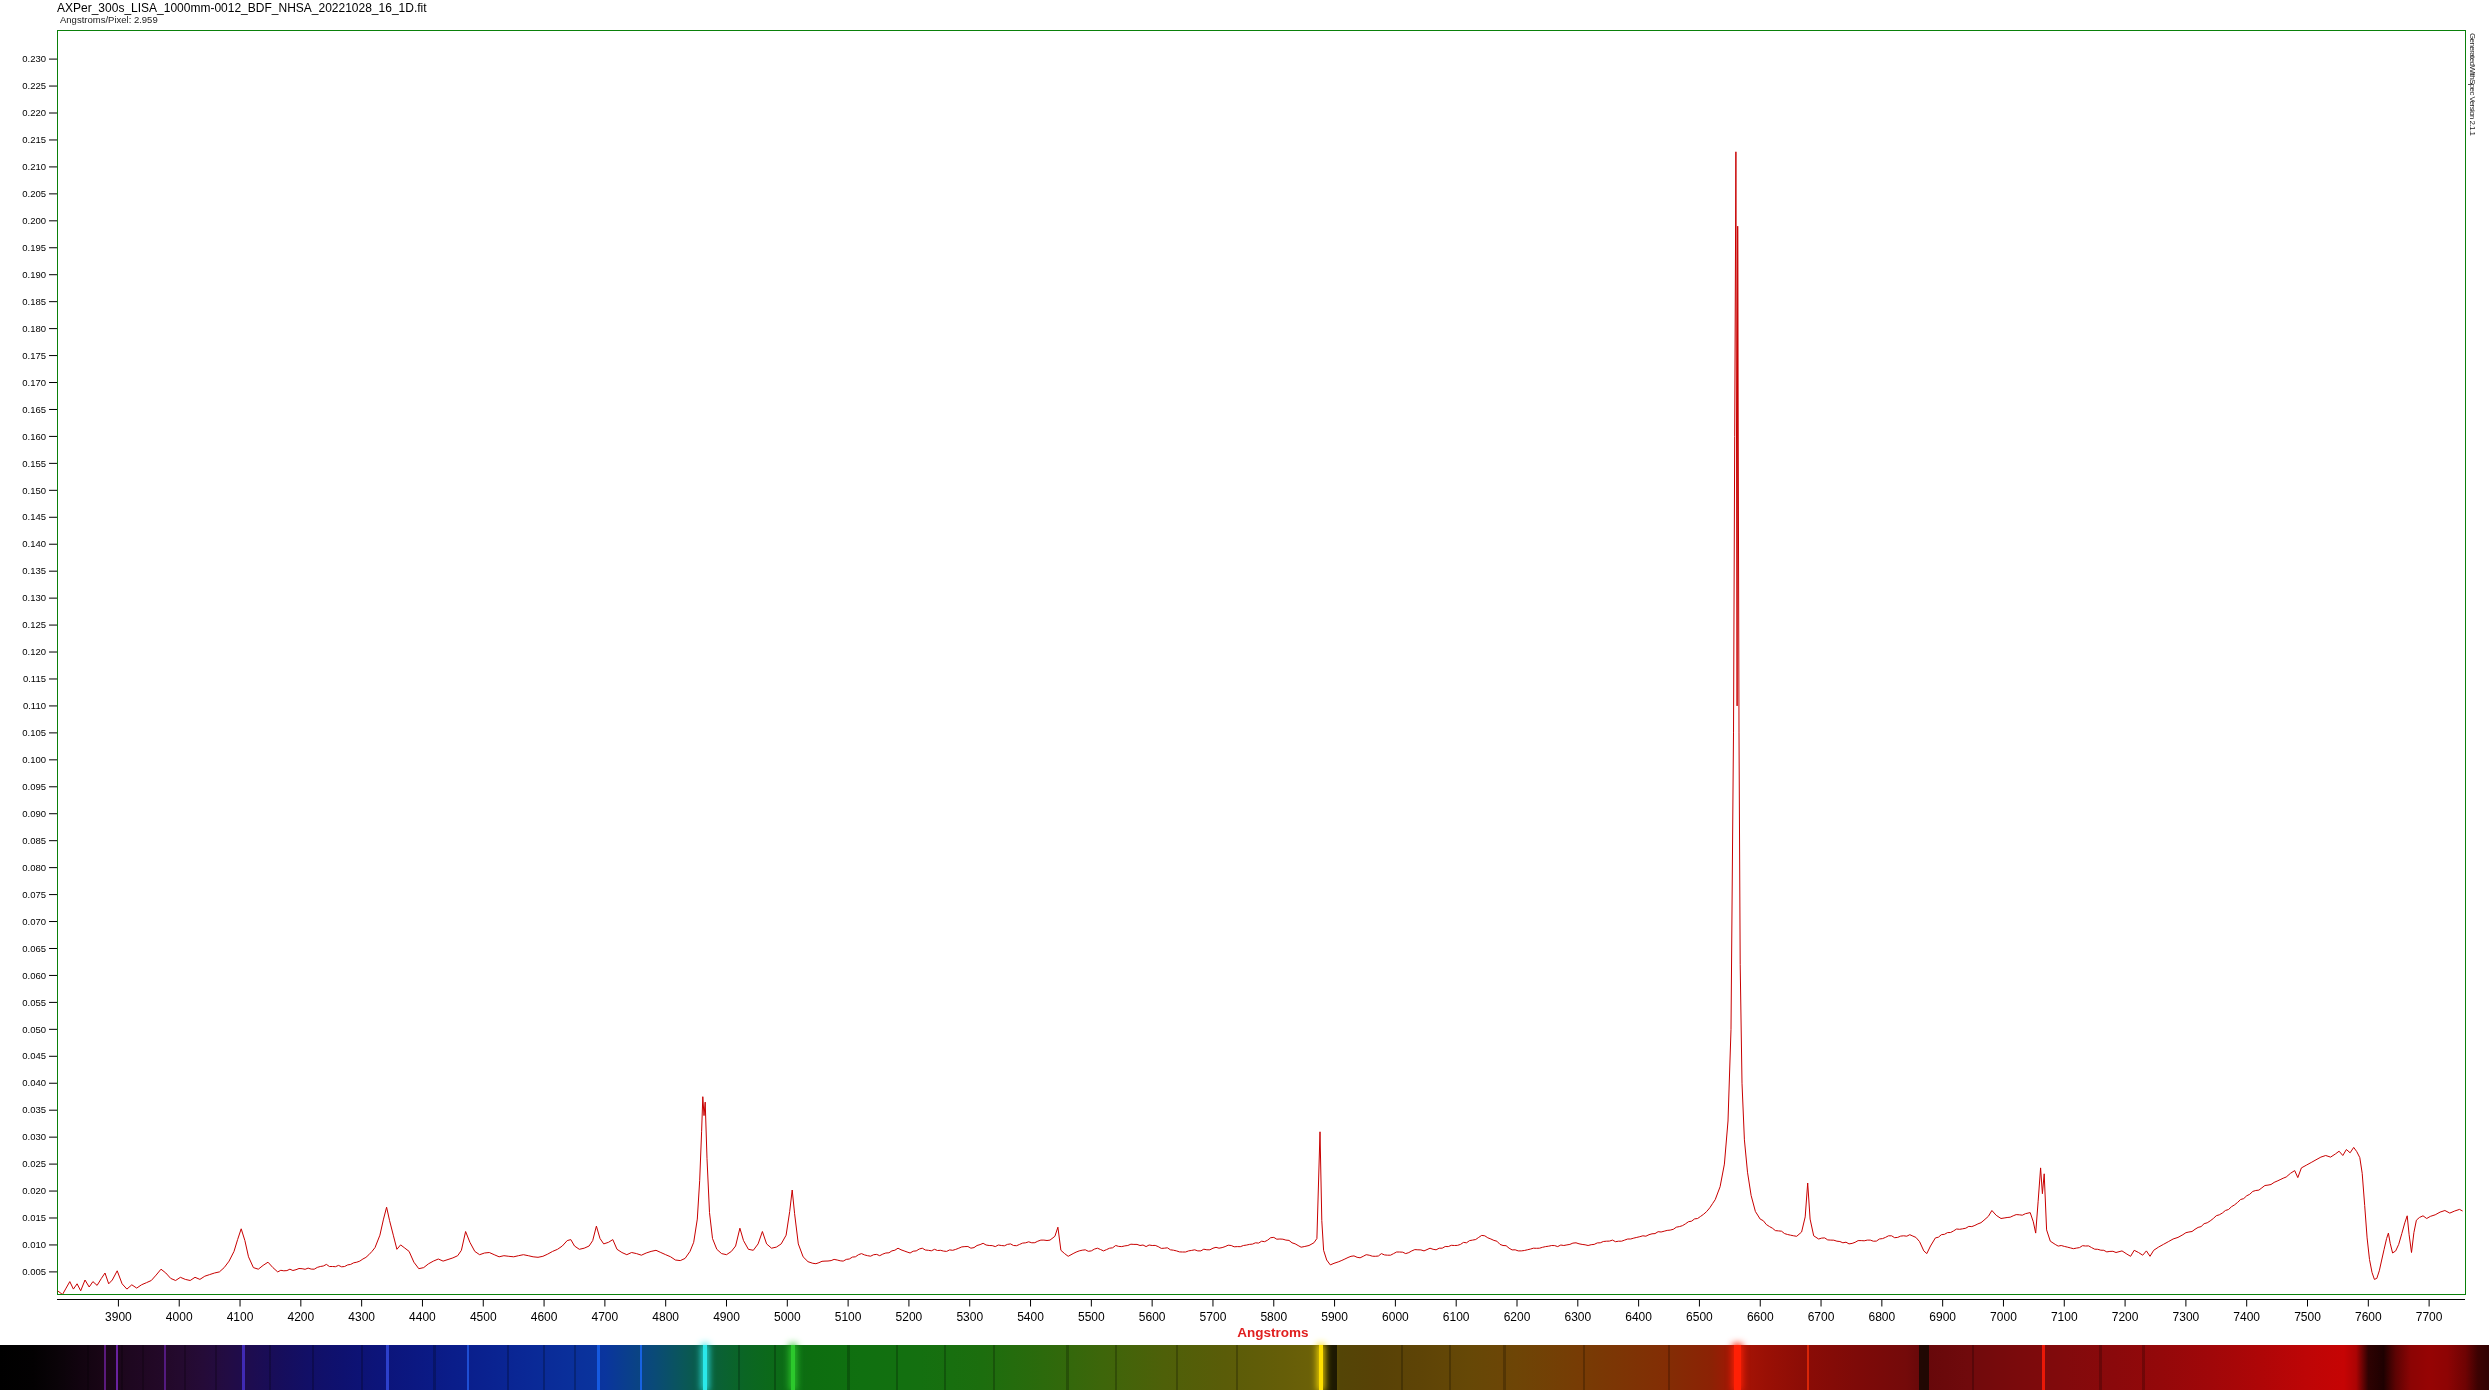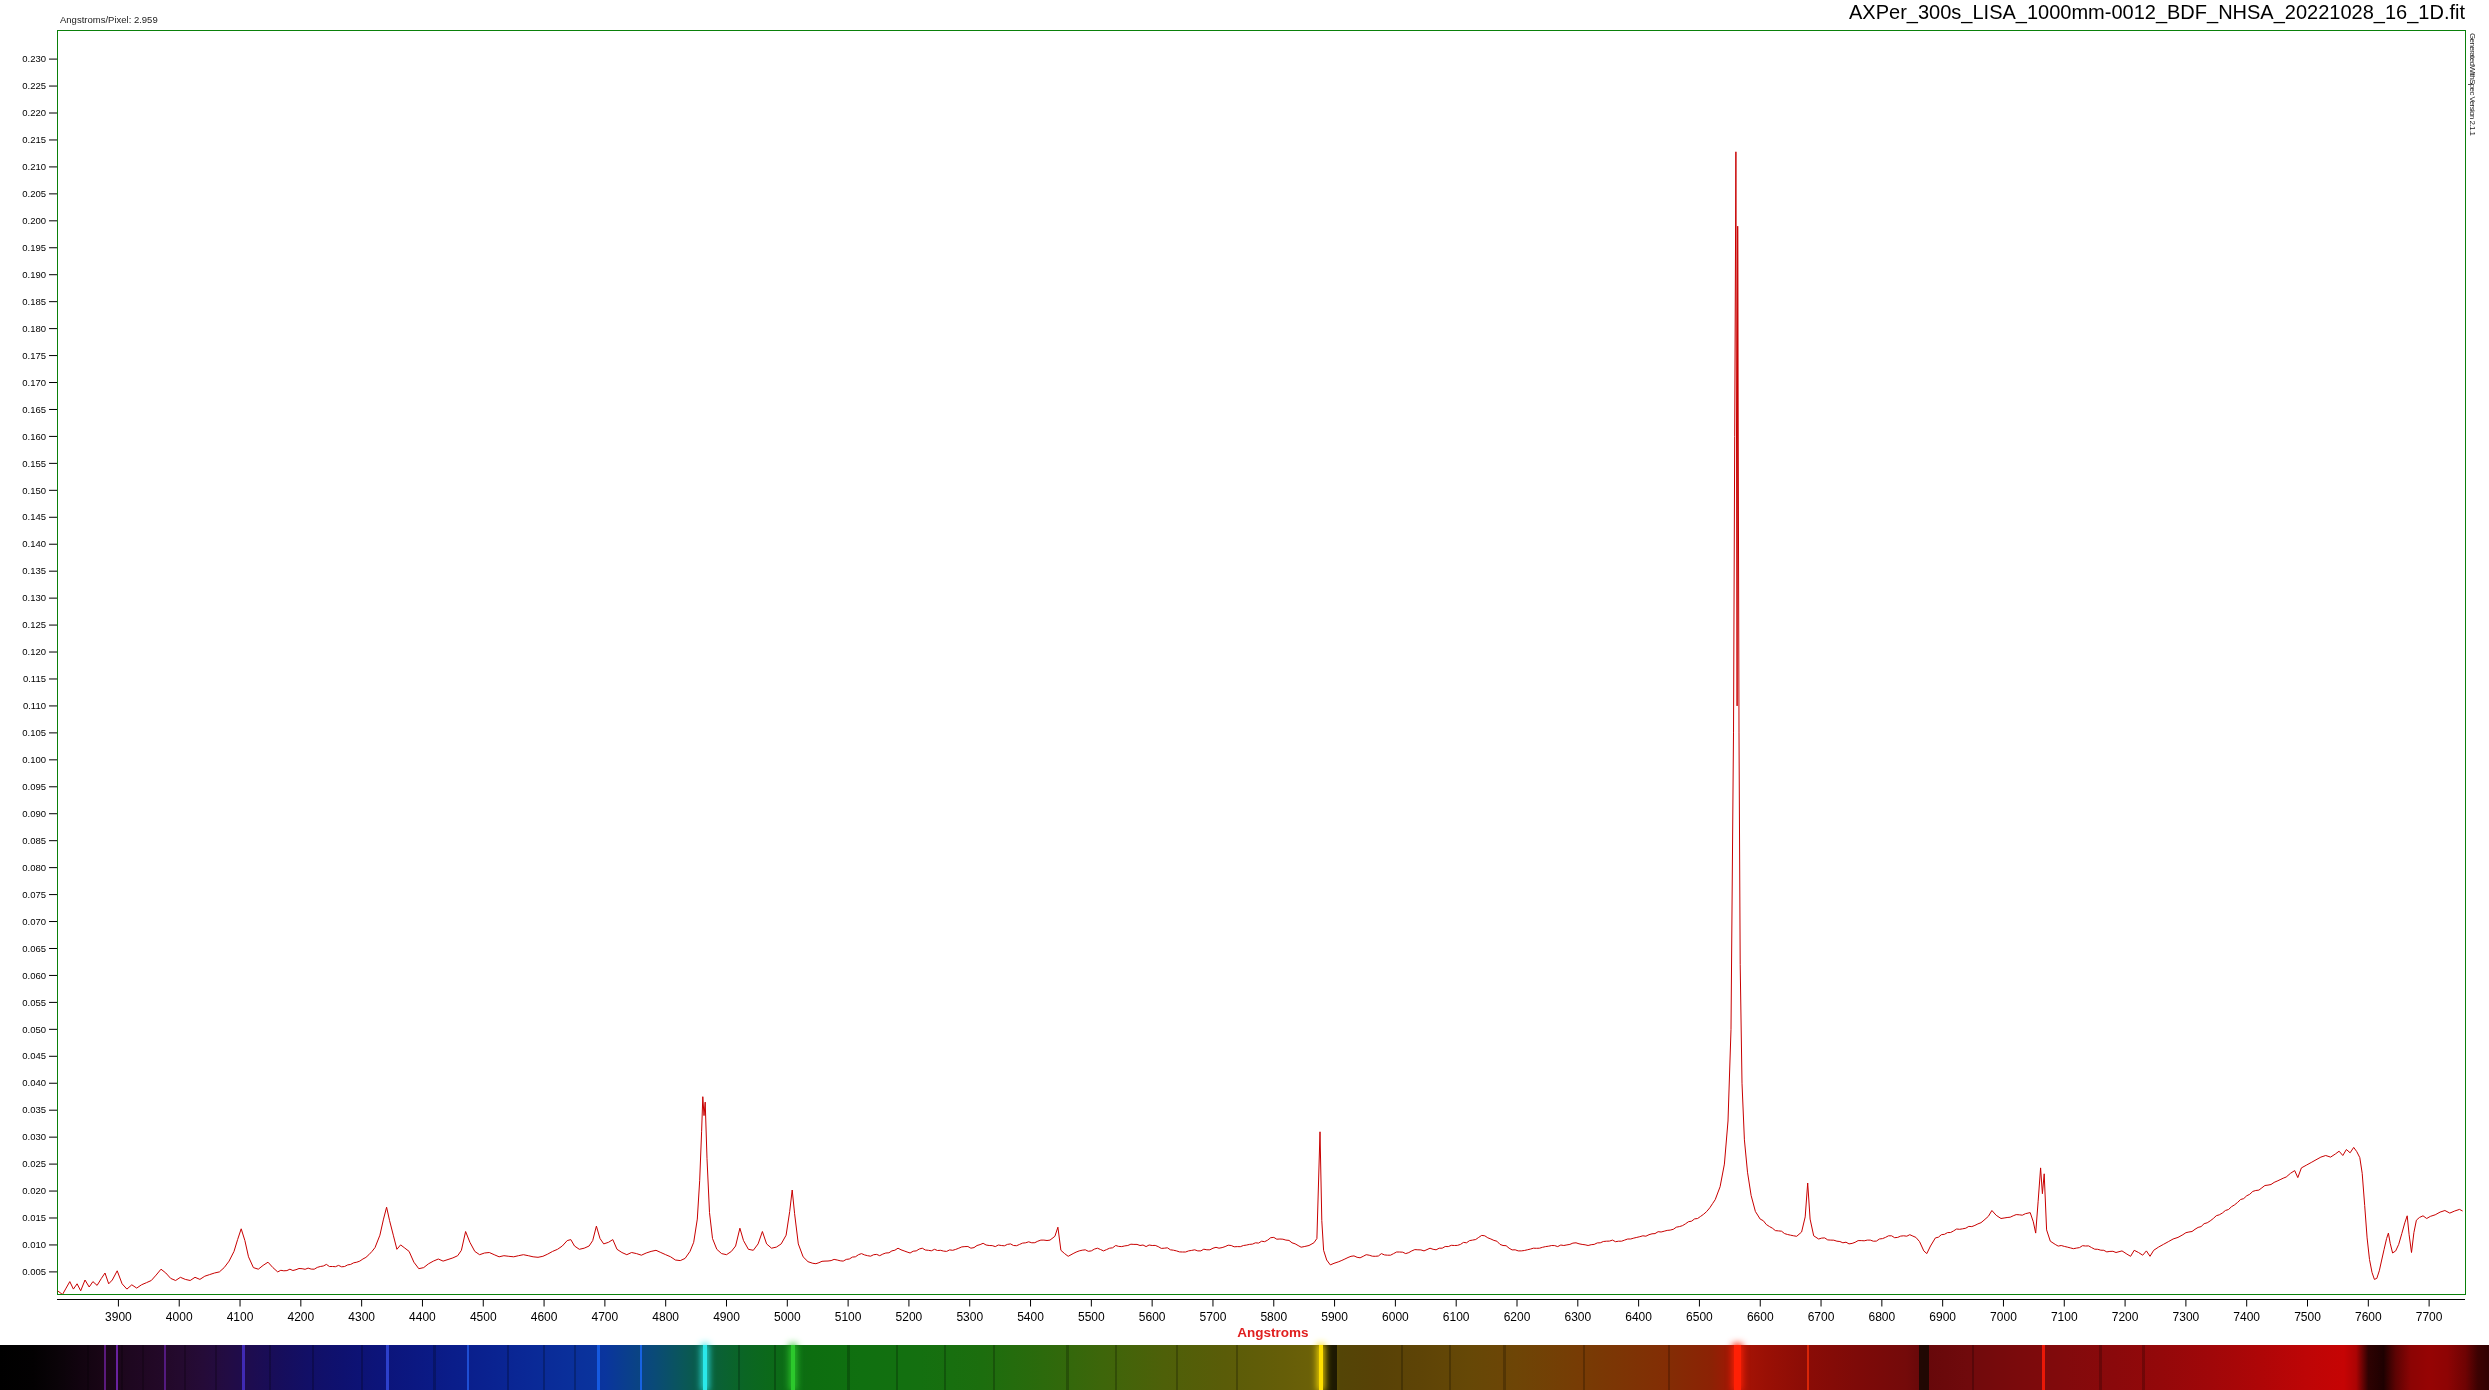--- a/index.html
+++ b/index.html
@@ -1,19 +1,19 @@
 <!DOCTYPE html>
 <html><head>
 <meta charset="utf-8">
 <style>
   html,body{margin:0;padding:0;background:#fff;}
   #canvas{position:relative;width:2489px;height:1390px;background:#ffffff;overflow:hidden;
           font-family:"Liberation Sans",sans-serif;}
-  #title{position:absolute;left:57px;width:2408px;top:1px;text-align:right;
-         font-size:20px;color:#000;}
+  #title{position:absolute;left:57px;width:2408px;top:1px;text-align:left;
+         font-size:12px;color:#000;}
   #scale-label{position:absolute;left:60px;top:14px;font-size:9.5px;color:#222;}
   #watermark{position:absolute;left:2468px;top:33px;font-size:8px;color:#222;
              writing-mode:vertical-rl;letter-spacing:-0.6px;}
   #plot-svg{position:absolute;left:0;top:0;}
   #xaxis-title{position:absolute;top:1325px;left:1173px;width:200px;text-align:center;
                font-size:13.5px;font-weight:bold;}
   #colorbar{position:absolute;left:0;top:1345px;width:2489px;height:45px;background:#000;}
   .cbline{position:absolute;top:0;height:100%;}
 </style>
 </head>

